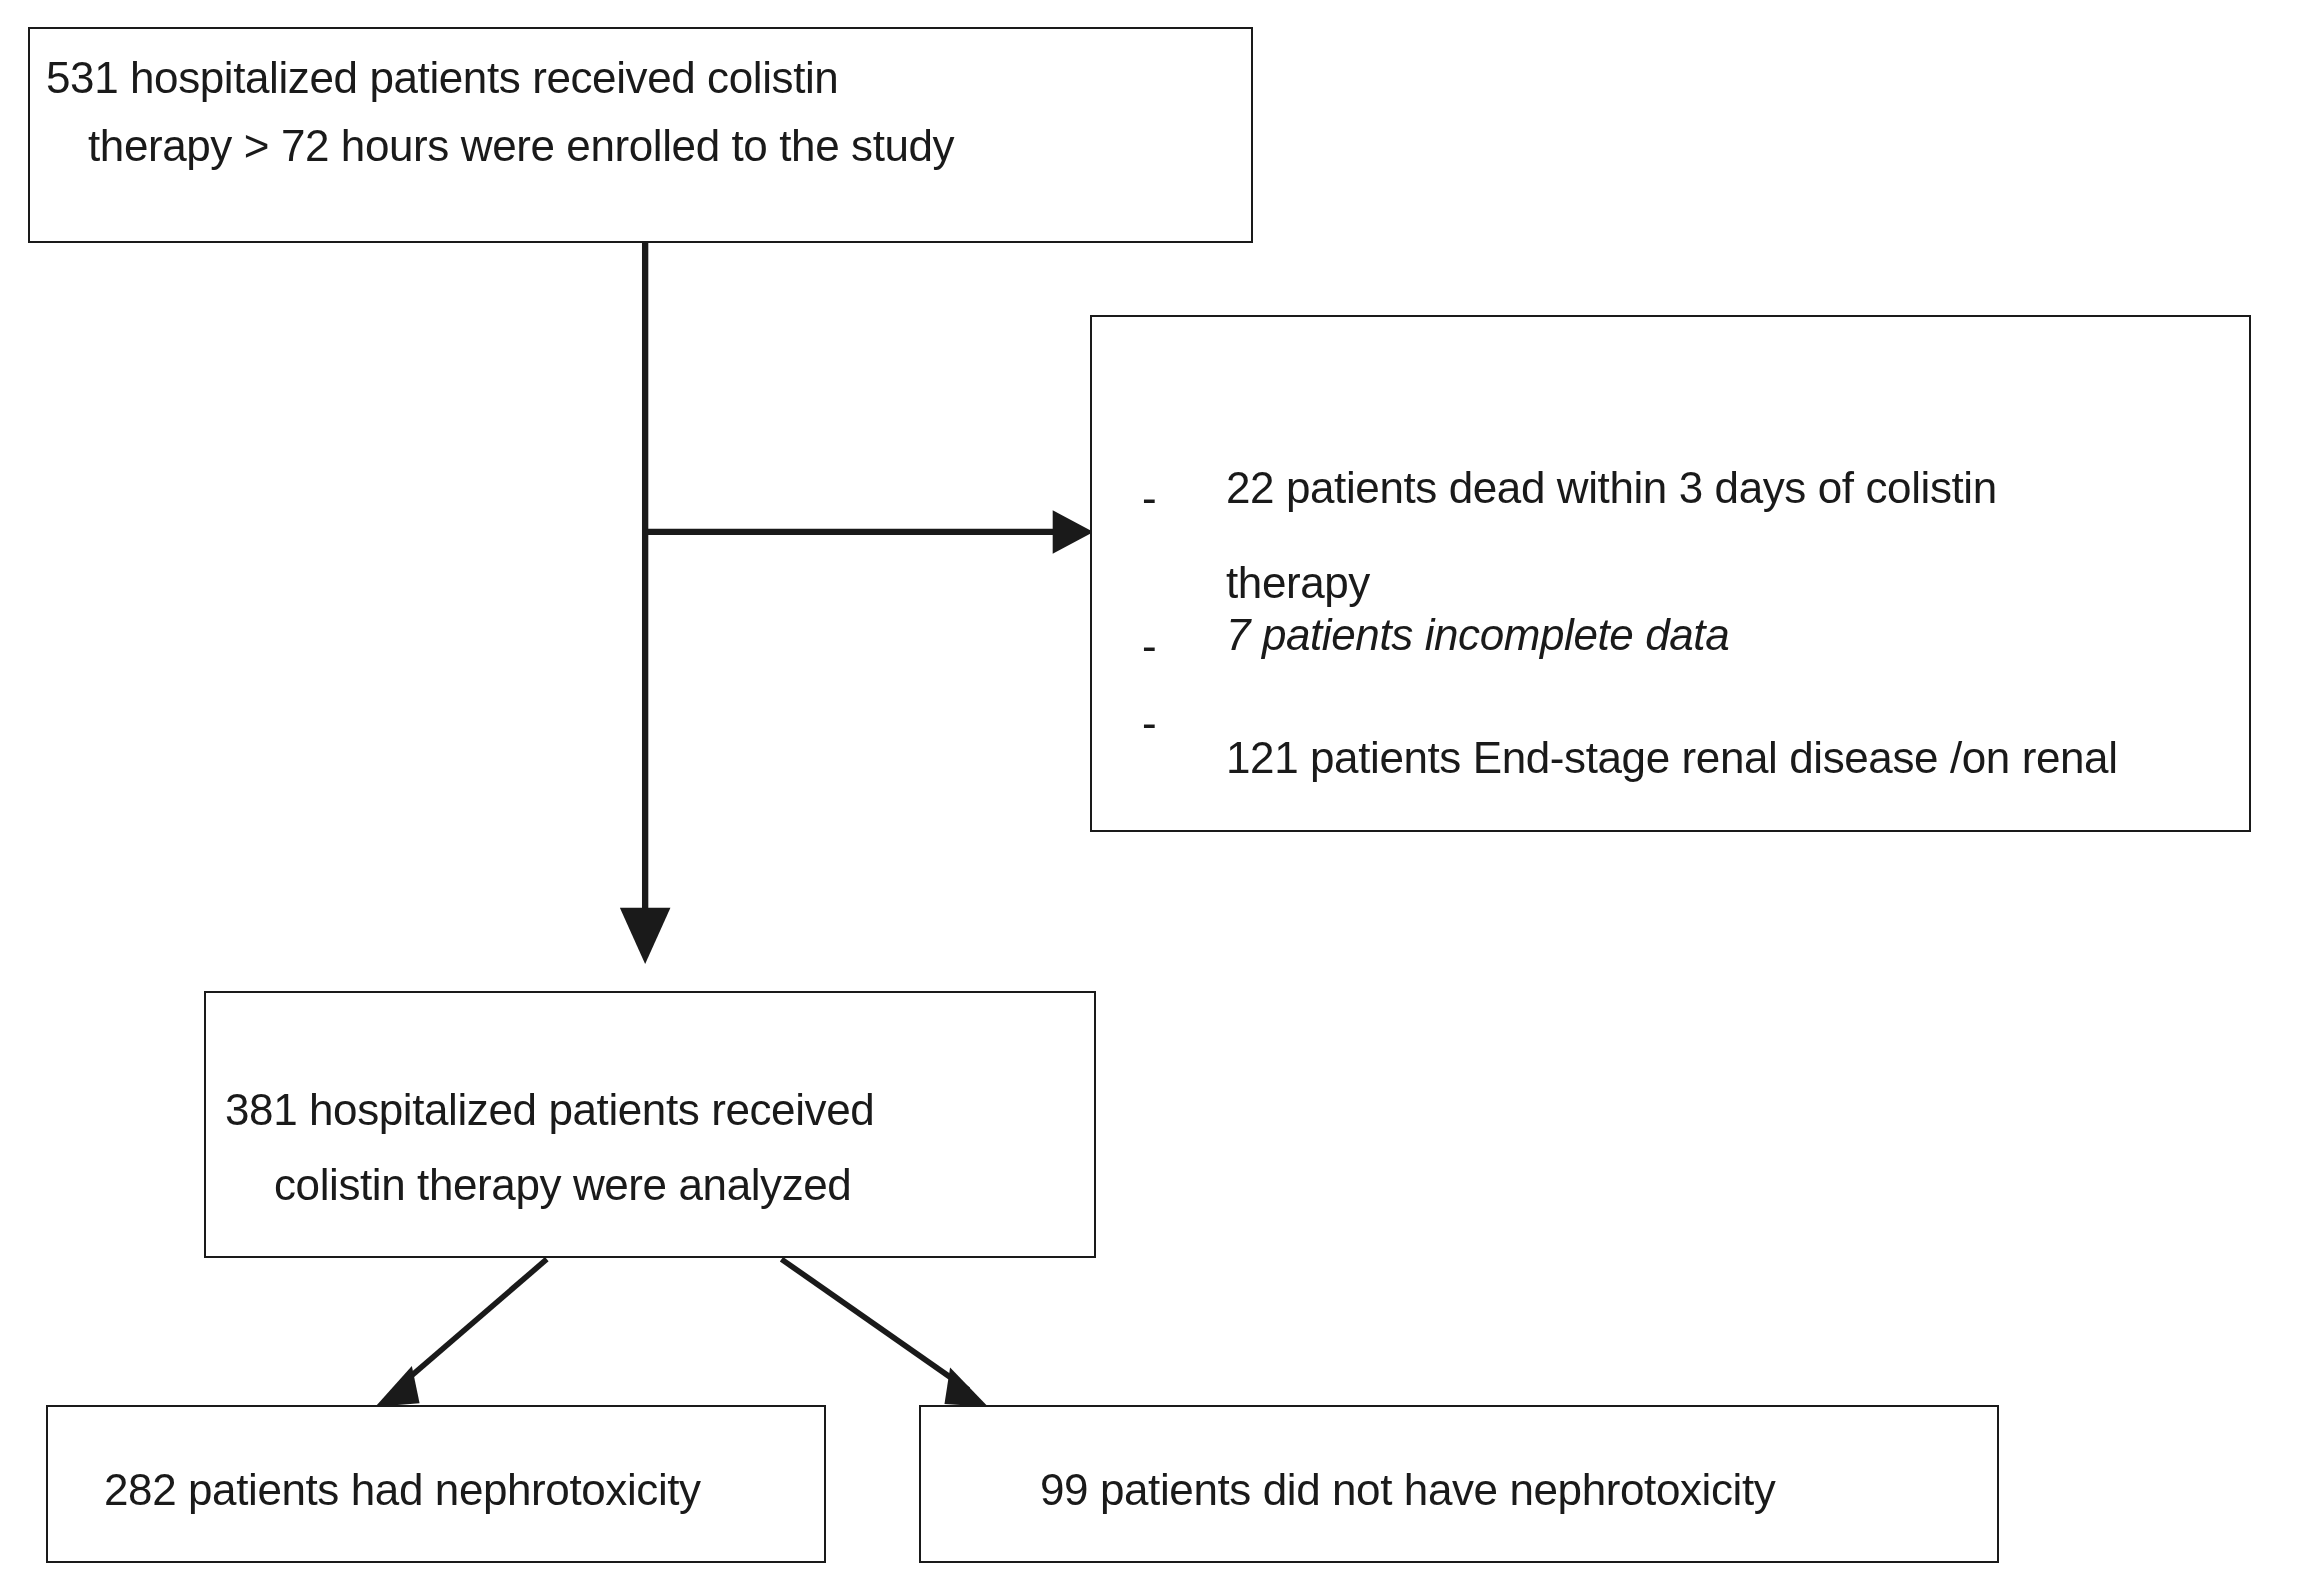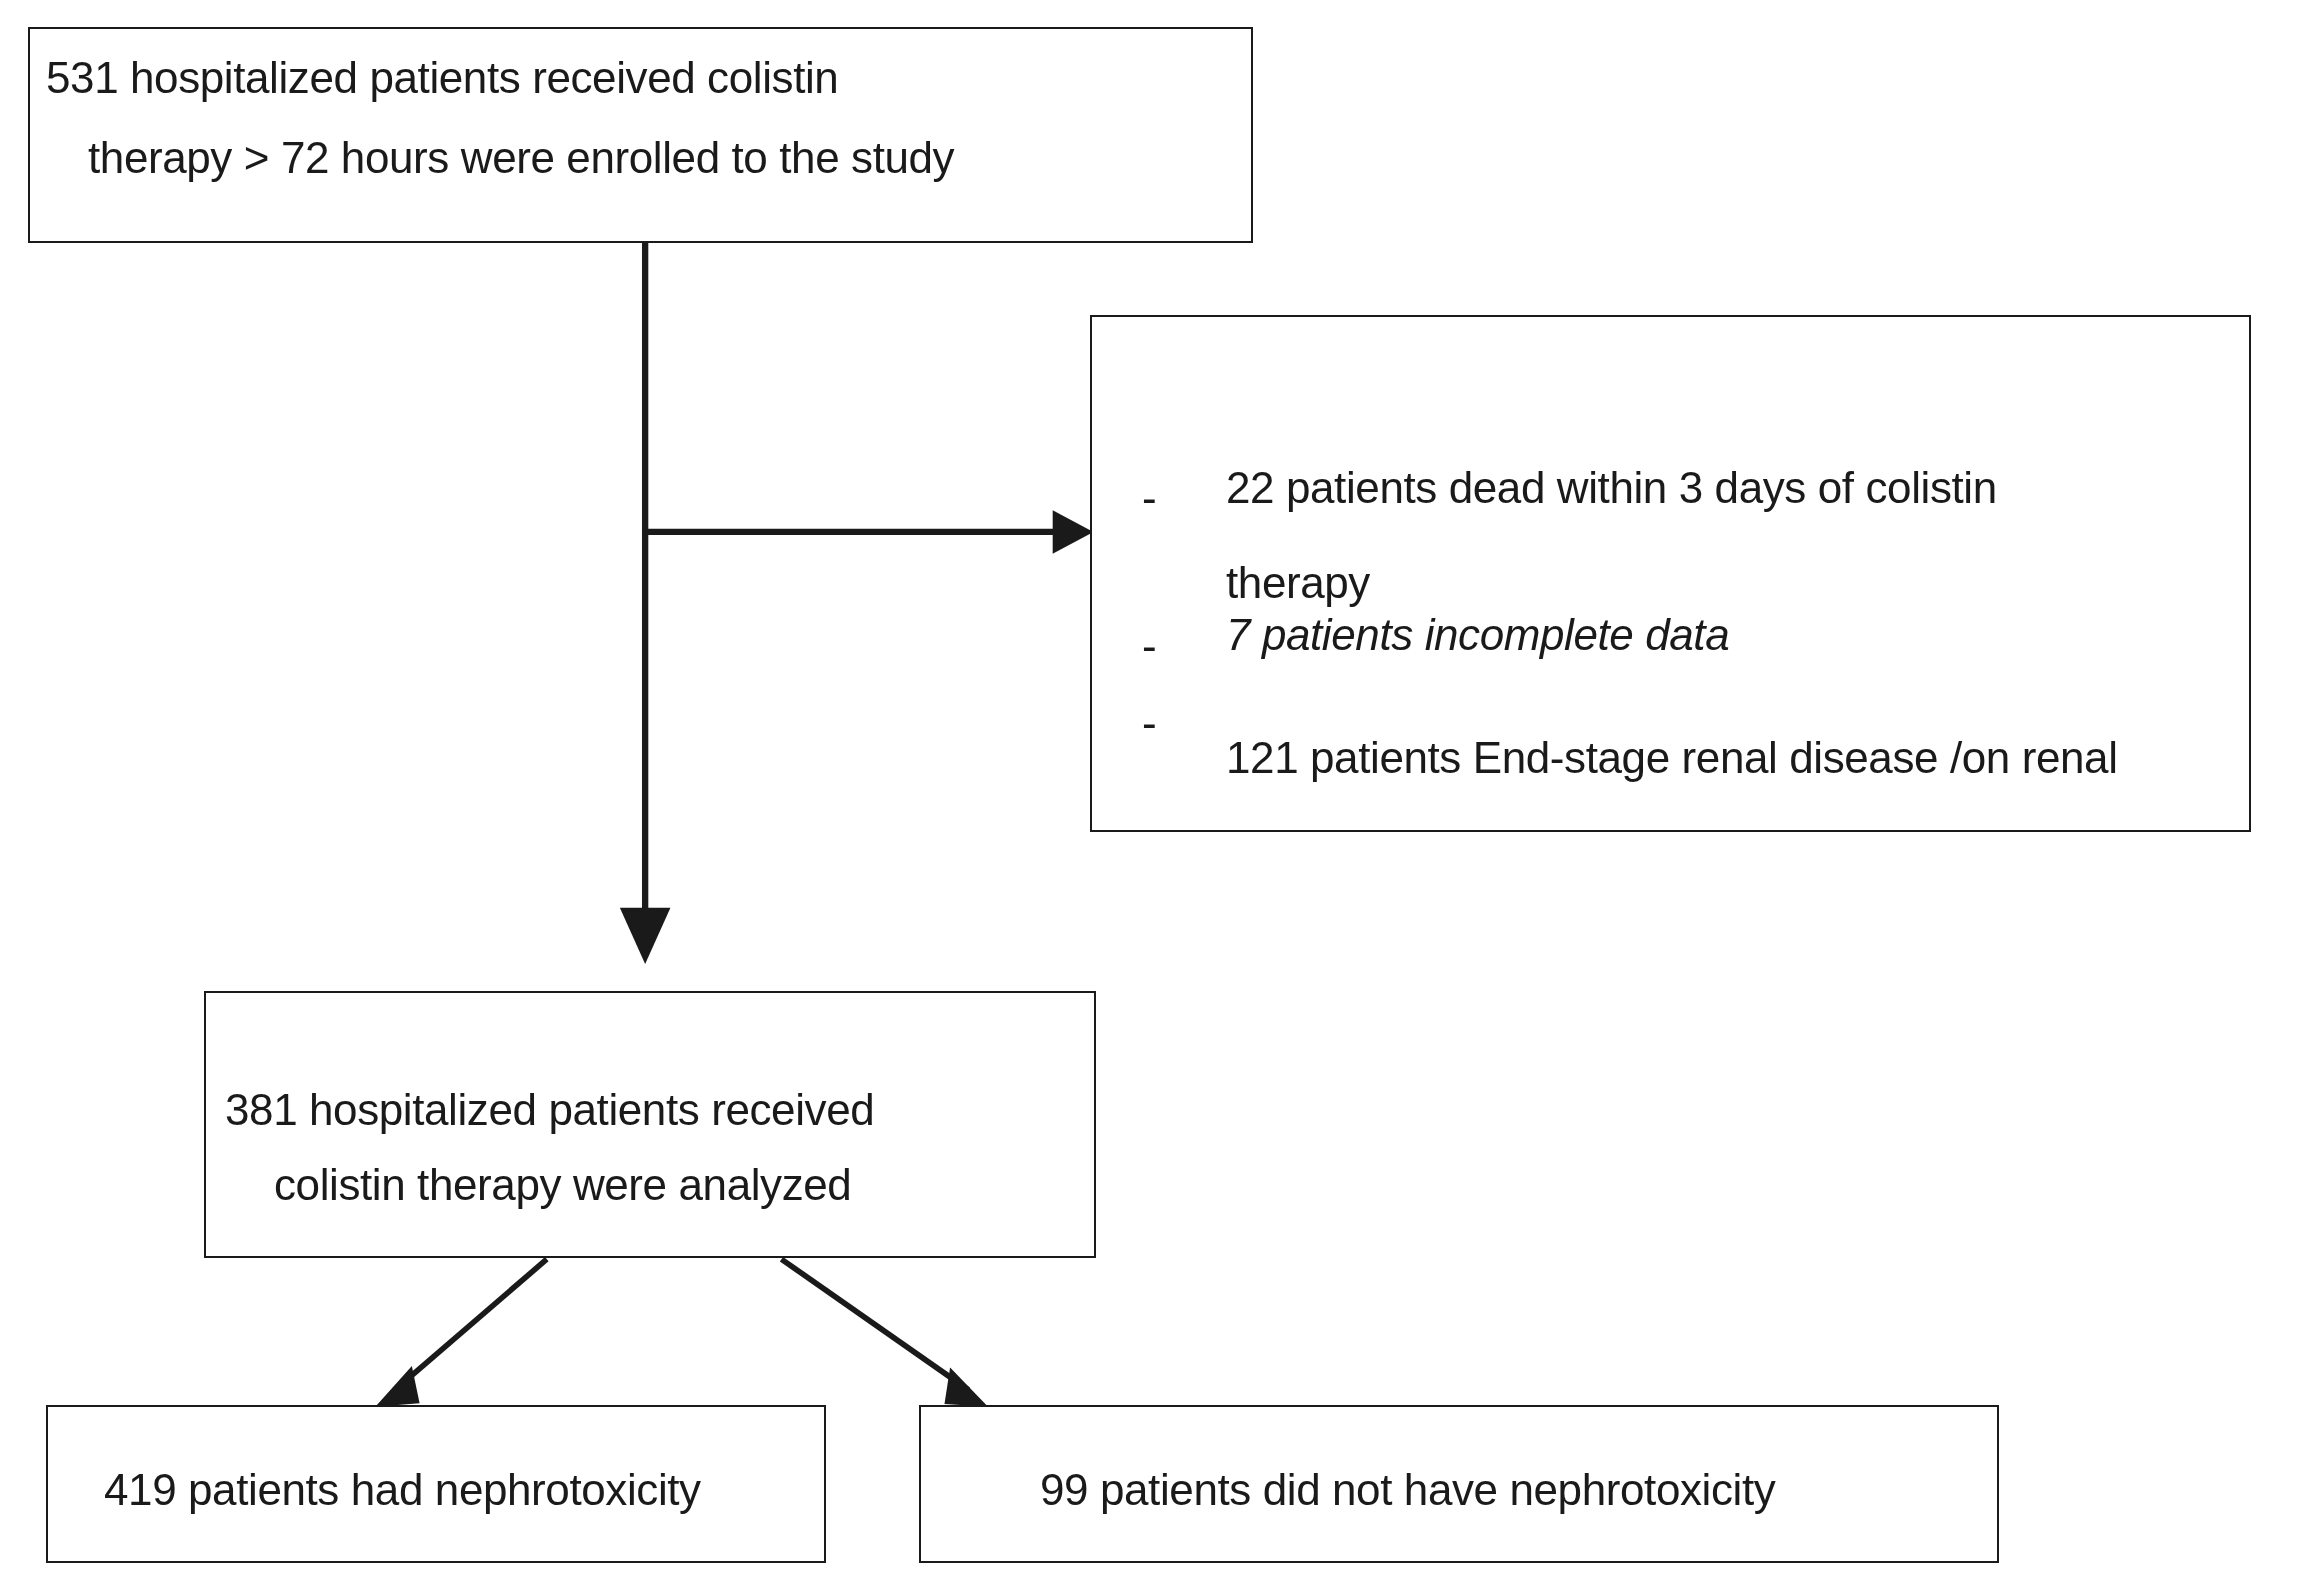--- a/index.html
+++ b/index.html
@@ -34,21 +34,21 @@
 
   
   #box-enrolled   { left: 28px;   top: 27px;   width: 1225px; height: 216px; }
   #box-excluded   { left: 1090px; top: 315px;  width: 1161px; height: 517px; }
   #box-analyzed   { left: 204px;  top: 991px; width: 892px; height: 267px; }
   #box-nephro     { left: 46px;   top: 1405px; width: 780px; height: 158px; }
   #box-no-nephro  { left: 919px; top: 1405px; width: 1080px; height: 158px; }
 
   
   #enrolled-l1 { left: 46px;  top: 56px;  }
-  #enrolled-l2 { left: 88px; top: 136px; }
+  #enrolled-l2 { left: 88px; top: 124px; }
 
   
   #excl-head   { left: 1163px; top: 396px; }
   #excl-1-d    { left: 1142px; top: 476px; }
   #excl-1-a    { left: 1226px; top: 466px; }
   #excl-1-b    { left: 1226px; top: 561px; }
   #excl-2-d    { left: 1142px; top: 624px; }
   #excl-2-a    { left: 1226px; top: 613px; font-style: italic; }
   #excl-3-d    { left: 1142px; top: 701px; }
   #excl-3-a    { left: 1226px; top: 691px; margin-top: 45px; }
@@ -106,19 +106,19 @@
   <div class="txt" id="excl-2-a">7 patients incomplete data</div>
 
   <div class="txt" id="excl-3-d">-</div>
   <div class="txt" id="excl-3-a">121 patients End-stage renal disease /on renal</div>
 
   <div class="box" id="box-analyzed"></div>
   <div class="txt" id="analyzed-l1">381 hospitalized patients received</div>
   <div class="txt" id="analyzed-l2">colistin therapy were analyzed</div>
 
   <div class="box" id="box-nephro"></div>
-  <div class="txt" id="nephro-l1">419 patients had nephrotoxicity</div>
+  <div class="txt" id="nephro-l1">282 patients had nephrotoxicity</div>
 
   <div class="box" id="box-no-nephro"></div>
   <div class="txt" id="no-nephro-l1">99 patients did not have nephrotoxicity</div>
 
 </div>
 
 
 </body></html>

